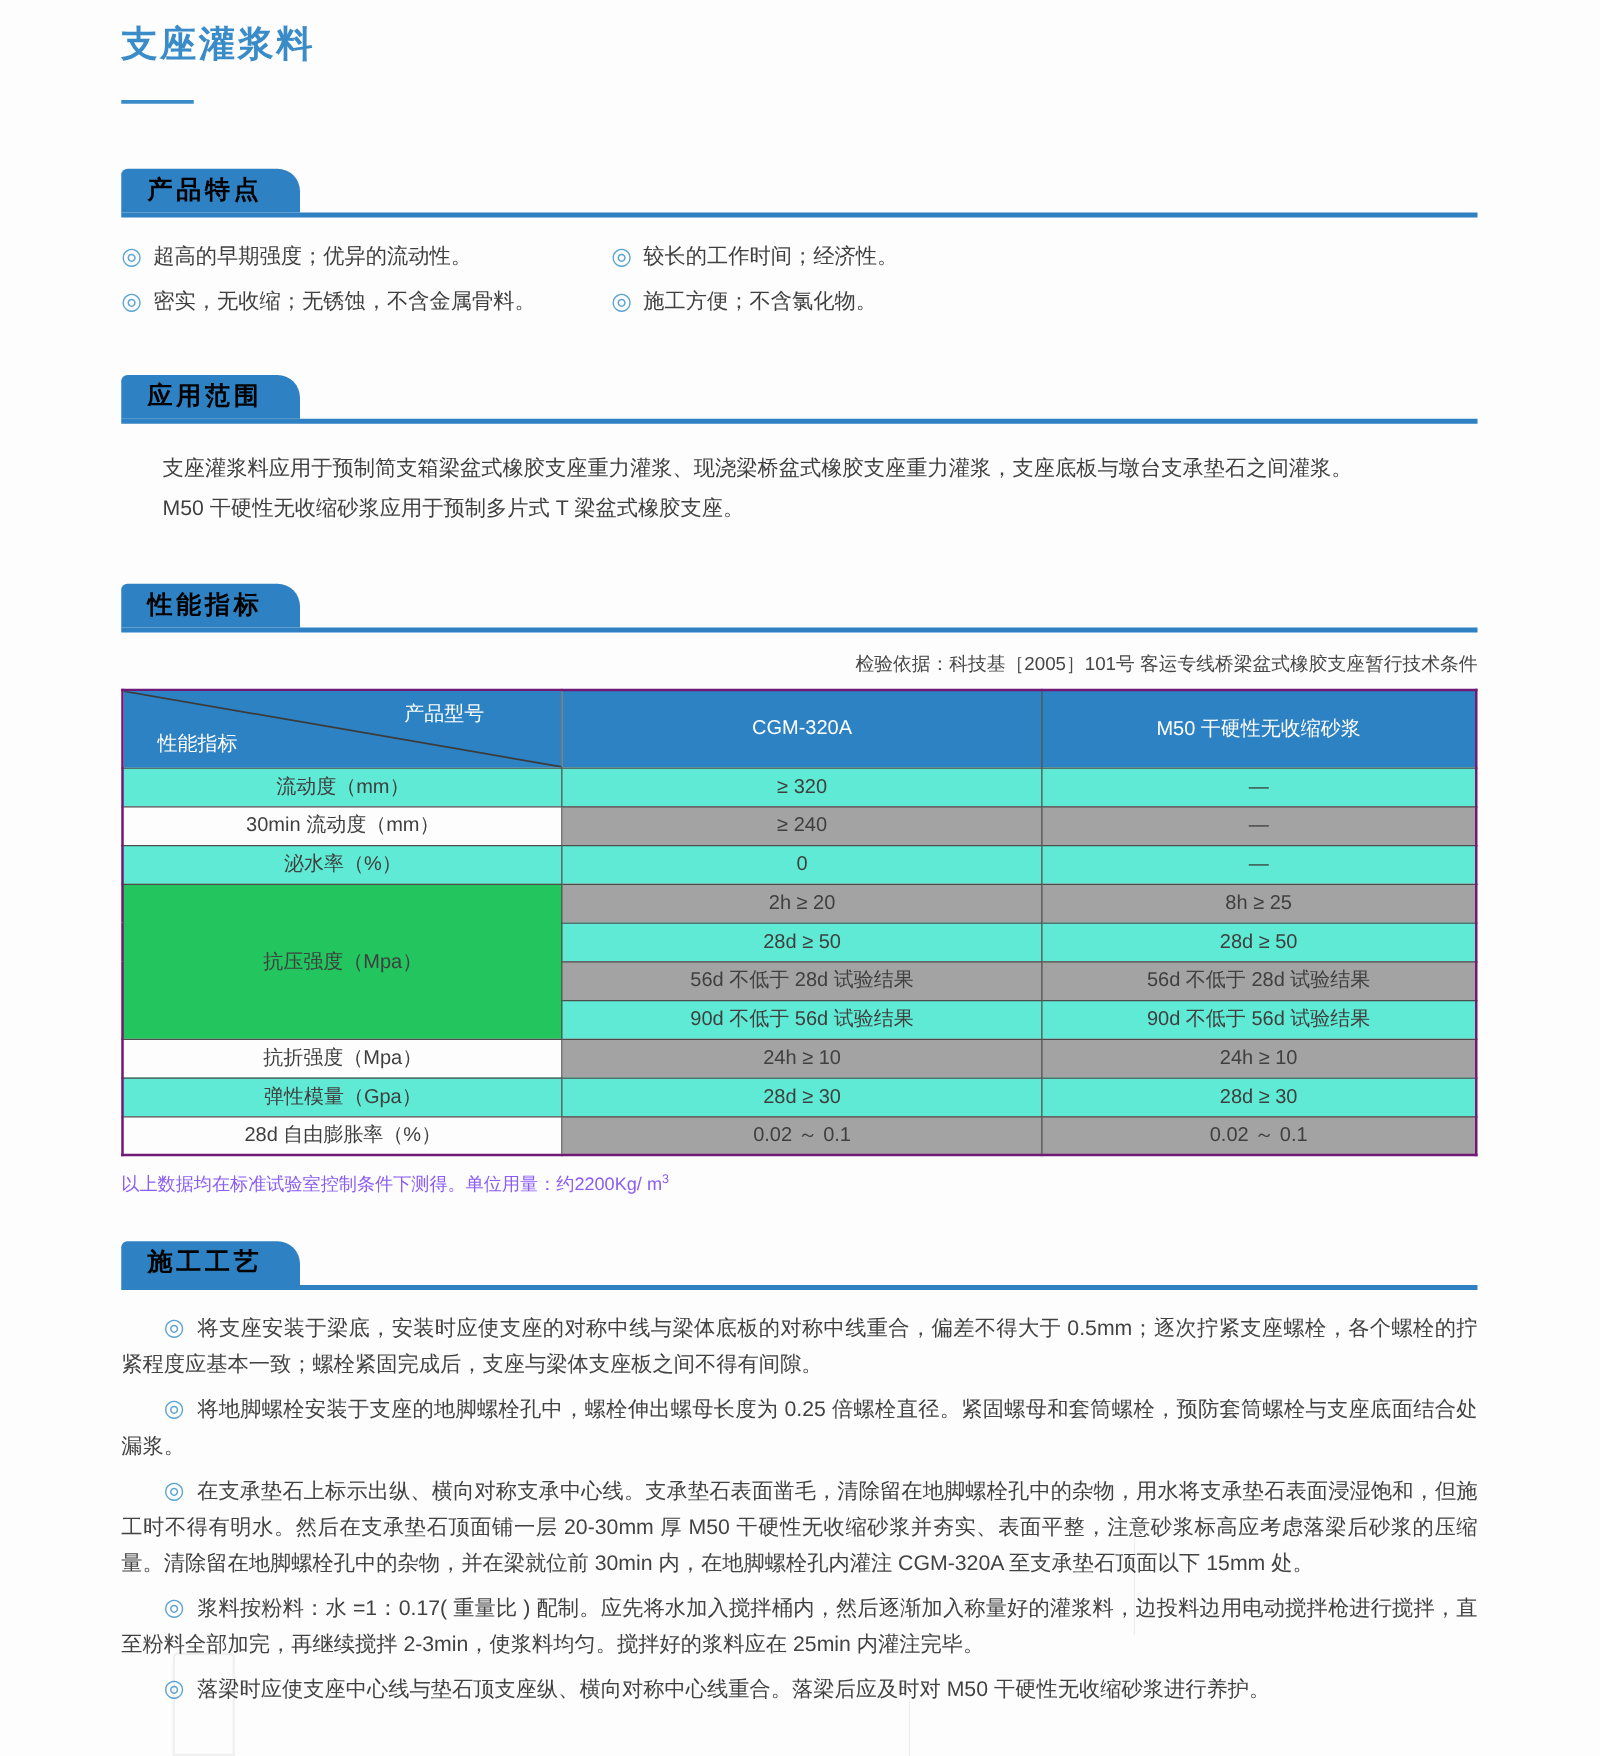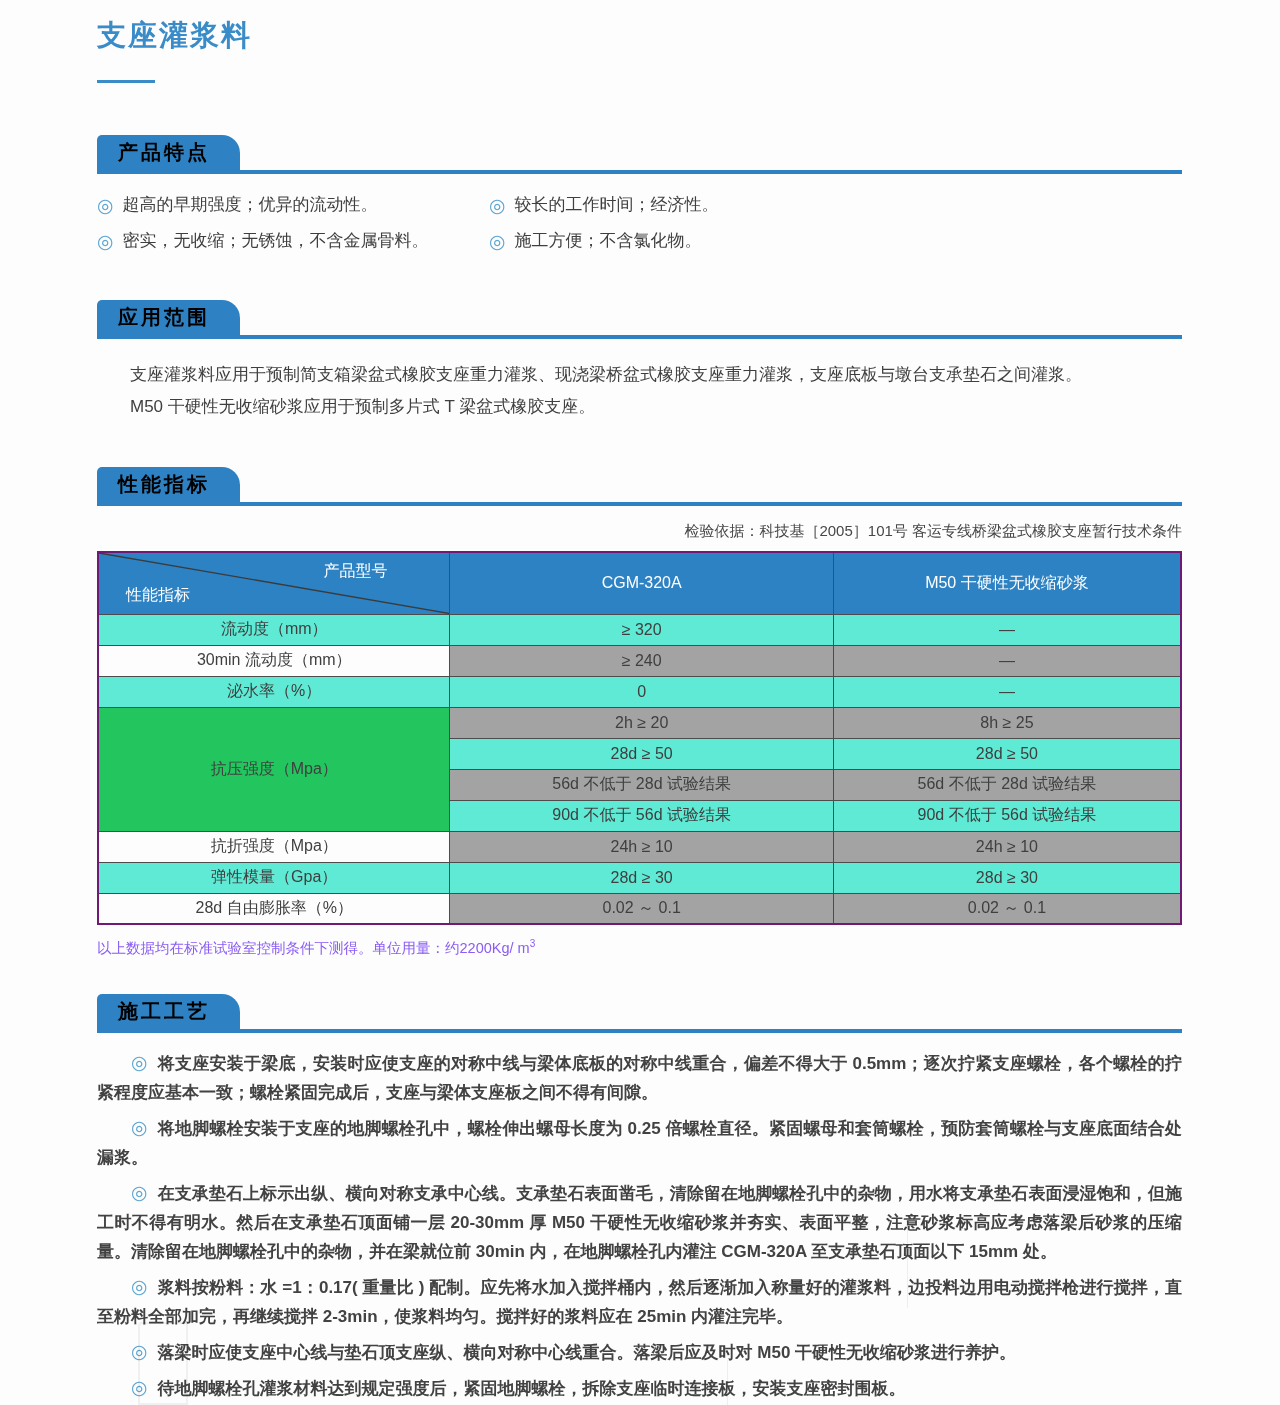--- a/index.html
+++ b/index.html
@@ -101,21 +101,20 @@
   .footnote { margin-top: 13px; font-size: 14.5px; color: #8b5cf6; }
   .footnote sup { font-size: 10px; }
 
   
   .steps { margin-top: 16px; font-size: 17px; text-align: justify; }
   .step {
     line-height: 29px;
     text-indent: 34px;
     margin-bottom: 7px;
     color: #424242;
-    font-weight: bold;
   }
   .step .bullet { margin-right: 10px; }
 
   
   .wm { position: absolute; pointer-events: none; }
   .wm-bag  { left: 41px;  top: 1322px; width: 50px; height: 83px; border: 2px solid rgba(0,0,0,0.05); border-radius: 4px 4px 0 0; }
   .wm-line1 { left: 810px; top: 1228px; width: 1px; height: 80px;  background: rgba(0,0,0,0.06); }
   .wm-line2 { left: 630px; top: 1360px; width: 1px; height: 45px;  background: rgba(0,0,0,0.06); }
 </style>
 </head>
@@ -237,20 +236,19 @@
   <div class="section-header sec-construction">
     <div class="tab">施工工艺</div>
     <div class="rule"></div>
   </div>
   <div class="steps">
     <p class="step"><span class="bullet">◎</span><span>将支座安装于梁底，安装时应使支座的对称中线与梁体底板的对称中线重合，偏差不得大于 0.5mm；逐次拧紧支座螺栓，各个螺栓的拧紧程度应基本一致；螺栓紧固完成后，支座与梁体支座板之间不得有间隙。</span></p>
     <p class="step"><span class="bullet">◎</span><span>将地脚螺栓安装于支座的地脚螺栓孔中，螺栓伸出螺母长度为 0.25 倍螺栓直径。紧固螺母和套筒螺栓，预防套筒螺栓与支座底面结合处漏浆。</span></p>
     <p class="step"><span class="bullet">◎</span><span>在支承垫石上标示出纵、横向对称支承中心线。支承垫石表面凿毛，清除留在地脚螺栓孔中的杂物，用水将支承垫石表面浸湿饱和，但施工时不得有明水。然后在支承垫石顶面铺一层 20-30mm 厚 M50 干硬性无收缩砂浆并夯实、表面平整，注意砂浆标高应考虑落梁后砂浆的压缩量。清除留在地脚螺栓孔中的杂物，并在梁就位前 30min 内，在地脚螺栓孔内灌注 CGM-320A 至支承垫石顶面以下 15mm 处。</span></p>
     <p class="step"><span class="bullet">◎</span><span>浆料按粉料：水 =1：0.17( 重量比 ) 配制。应先将水加入搅拌桶内，然后逐渐加入称量好的灌浆料，边投料边用电动搅拌枪进行搅拌，直至粉料全部加完，再继续搅拌 2-3min，使浆料均匀。搅拌好的浆料应在 25min 内灌注完毕。</span></p>
     <p class="step"><span class="bullet">◎</span><span>落梁时应使支座中心线与垫石顶支座纵、横向对称中心线重合。落梁后应及时对 M50 干硬性无收缩砂浆进行养护。</span></p>
-    <p class="step"><span class="bullet">◎</span><span>待地脚螺栓孔灌浆材料达到规定强度后，紧固地脚螺栓，拆除支座临时连接板，安装支座密封围板。</span></p>
   </div>
 
   <div class="wm wm-bag"></div>
   <div class="wm wm-line1"></div>
   <div class="wm wm-line2"></div>
 
 </div>
 
 </body></html>

